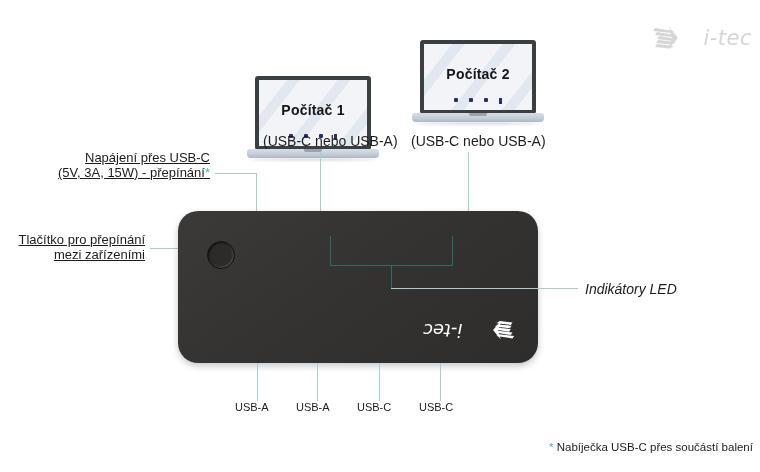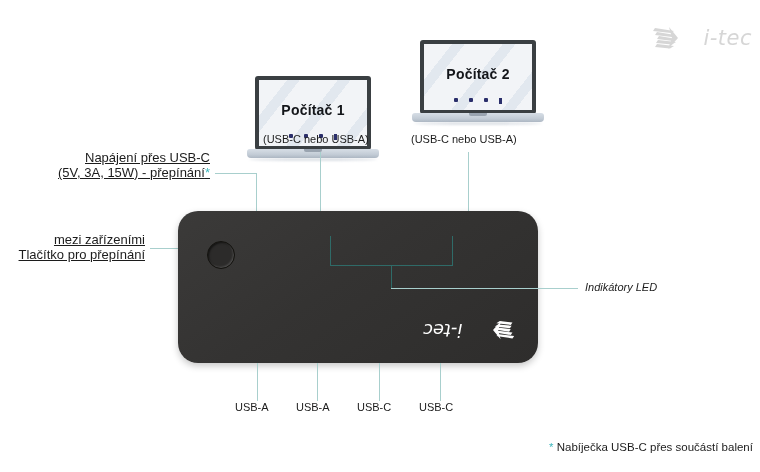--- a/index.html
+++ b/index.html
@@ -158,21 +158,21 @@
   
   .callout {
     font-size: 13px;
     line-height: 15px;
     color: #1c1c1c;
     white-space: nowrap;
     text-decoration: underline;
   }
   .callout.right { text-align: right; }
   .port-label { font-size: 11px; color: #1c1c1c; }
-  .sub-label { font-size: 11px; color: #1c1c1c; }
+  .sub-label { font-size: 14px; color: #1c1c1c; }
   .ast { color: #3fb7bd; }
   #footnote { font-size: 11.5px; color: #1c1c1c; }
 </style>
 </head>
 <body>
 
 <div id="stage">
 
   <div class="abs" id="brand-logo">
     <svg class="logo-mark" viewBox="0 0 26 30">
@@ -232,22 +232,22 @@
   <div class="abs callout right" style="left:35px; top:150px; width:175px;">
     <div>Napájení přes USB-C</div>
     <div>
       <span>(5V, 3A, 15W) - přepínání</span><span class="ast">*</span>
     </div>
   </div>
   <div class="abs hline" style="left:215px; top:173px; width:42px;"></div>
   <div class="abs vline" style="left:256px; top:173px; height:38px;"></div>
 
   <div class="abs callout right" style="left:15px; top:232px; width:130px;">
+    <div>Tlačítko pro přepínání</div>
     <div>mezi zařízeními</div>
-    <div>Tlačítko pro přepínání</div>
   </div>
   <div class="abs hline" style="left:150px; top:248px; width:67px;"></div>
 
   <div class="abs" id="device">
     <div class="abs" id="device-button"></div>
 
     <div class="abs vline led-line" style="left:152px; top:25px; height:29px;"></div>
     <div class="abs vline led-line" style="left:274px; top:25px; height:29px;"></div>
     <div class="abs hline led-line" style="left:152px; top:54px; width:123px;"></div>
     <div class="abs vline led-line" style="left:213px; top:54px; height:23px;"></div>

